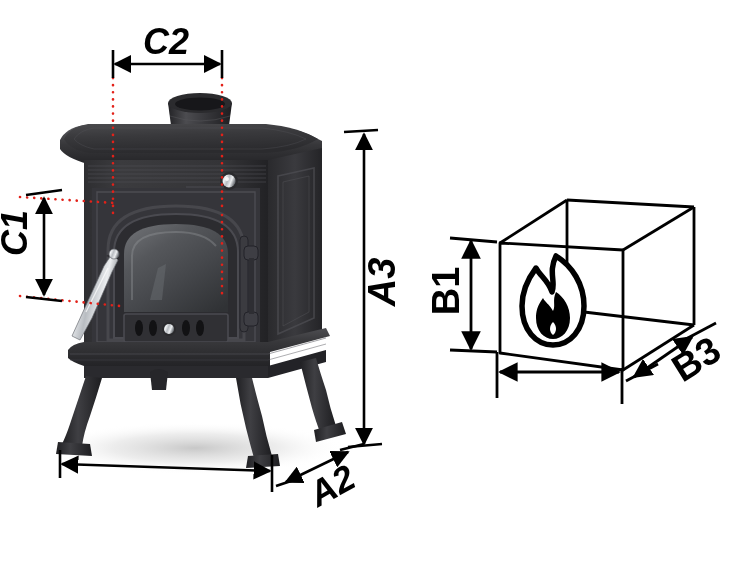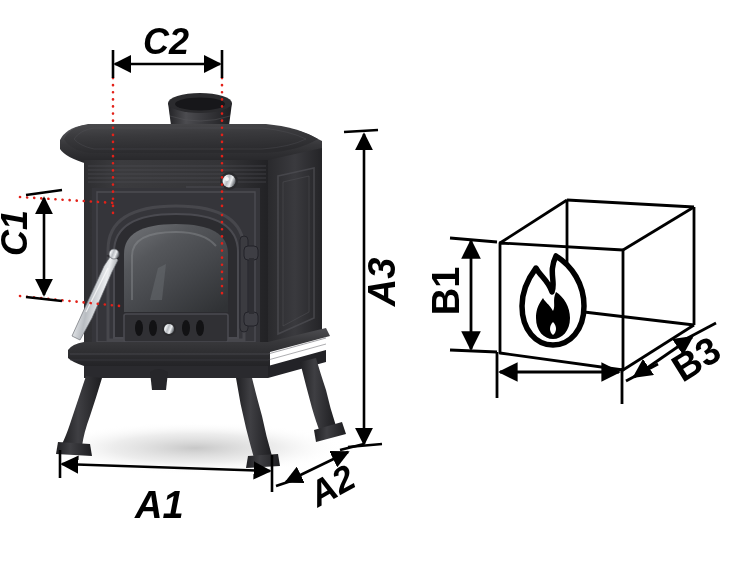--- a/index.html
+++ b/index.html
@@ -302,21 +302,20 @@
       <line x1="634" y1="377" x2="692" y2="337" marker-start="url(#ah)" marker-end="url(#ah)"></line>
     </g>
   </svg>
 
   <div class="dimlabel" style="left:143px; top:24px; font-size:36px;">C2</div>
 
   <div class="dimlabel" style="left:-8px; top:215px; font-size:36px; transform:rotate(-90deg); transform-origin:50% 50%;">C1</div>
 
   <div class="dimlabel" style="left:358px; top:263px; font-size:38px; transform:rotate(-90deg); transform-origin:50% 50%;">A3</div>
 
-  <div class="dimlabel" style="left:135px; top:486px; font-size:38px;">A1</div>
 
   <div class="dimlabel" style="left:309px; top:468px; font-size:36px; transform:rotate(-29deg); transform-origin:50% 50%;">A2</div>
 
   <div class="dimlabel upright" style="left:422px; top:272px; font-size:38px; transform:rotate(-90deg); transform-origin:50% 50%;">B1</div>
 
 
   <div class="dimlabel upright" style="left:672px; top:340px; font-size:38px; transform:rotate(-32deg); transform-origin:50% 50%;">B3</div>
 
 </div>
 

